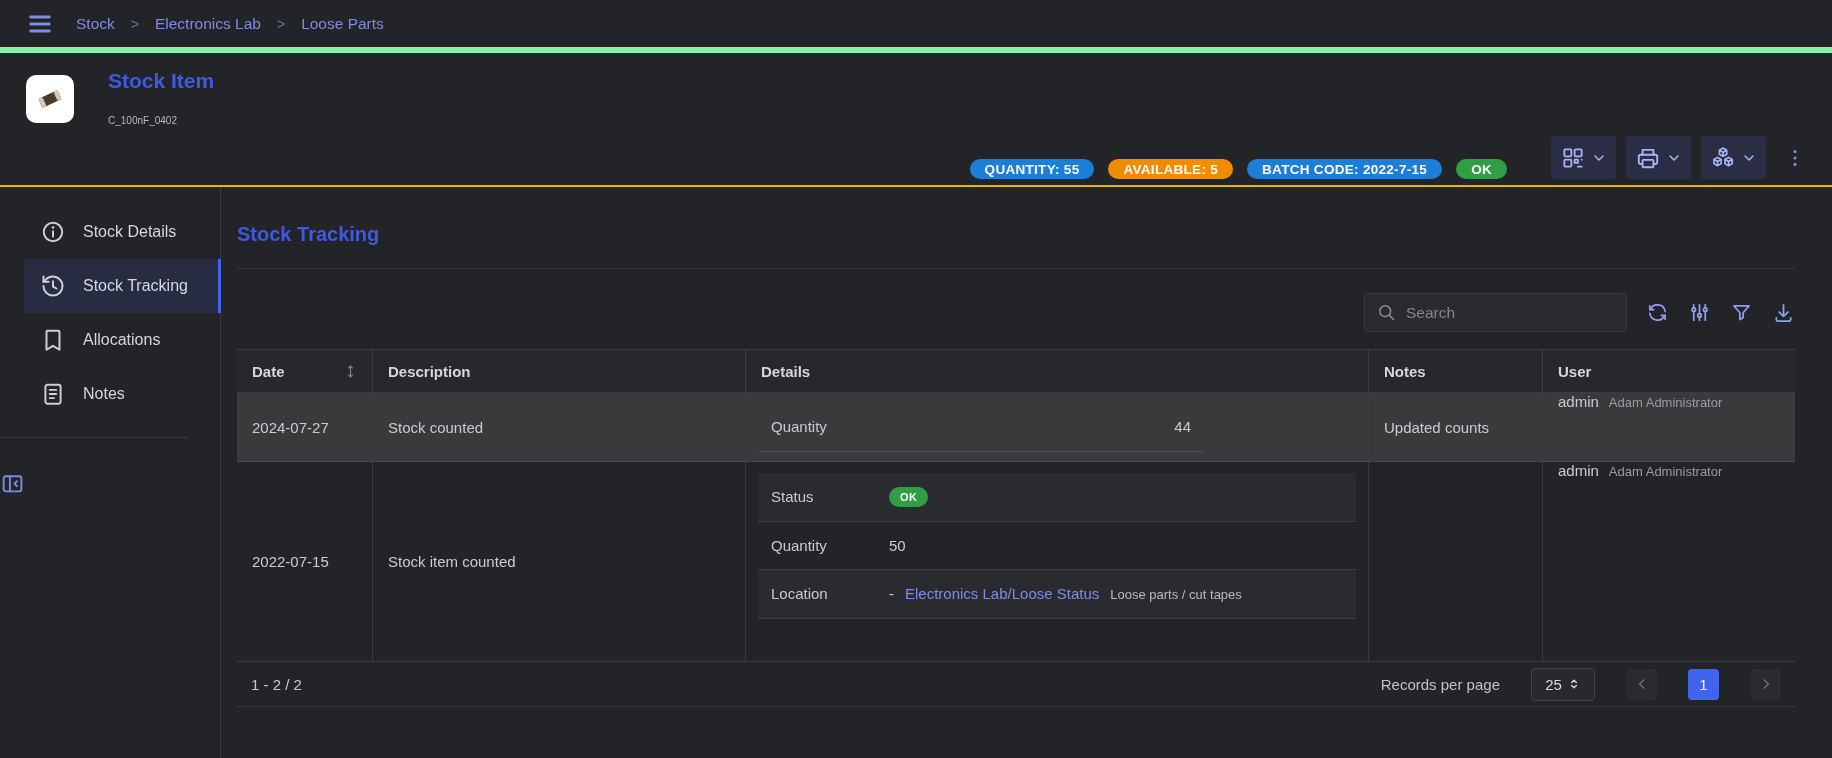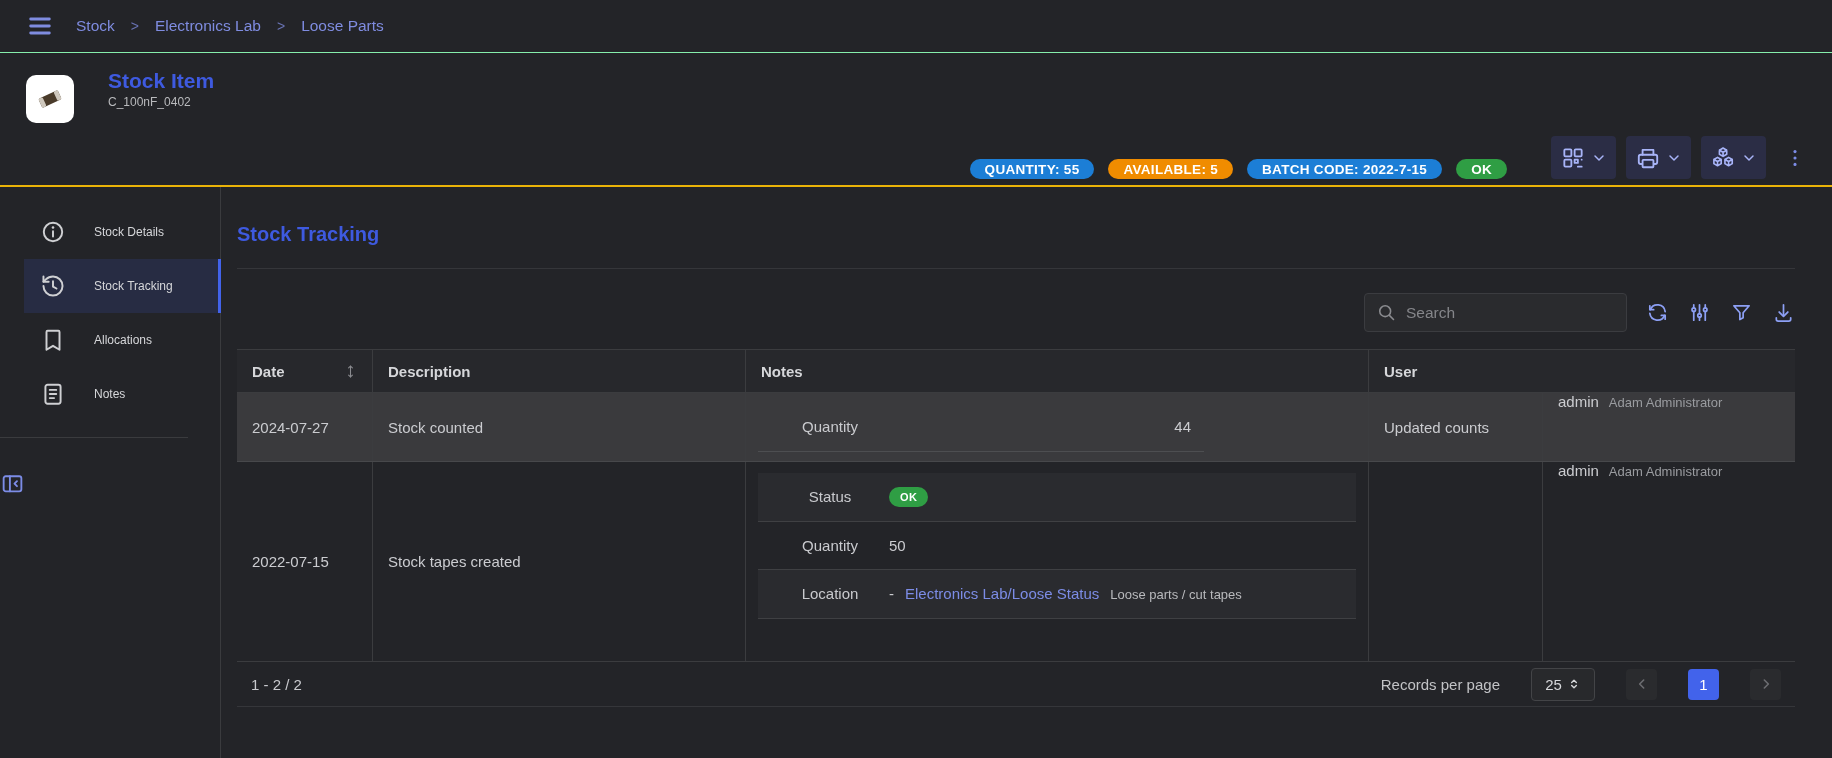--- a/index.html
+++ b/index.html
@@ -6,45 +6,45 @@
   html,body { background:#1a1b1e; }
   .app {
     width:1832px; height:758px; position:relative; overflow:hidden;
     background:#232428; color:#c9cace;
     font-family:"Liberation Sans", sans-serif; font-size:15px;
   }
   svg { display:block; }
   .stroke { fill:none; stroke:currentColor; stroke-width:1.8; stroke-linecap:round; stroke-linejoin:round; }
 
   
-  .topbar { height:53px; display:flex; align-items:center; gap:22px; padding:0 26px; border-bottom:1px solid #86efac; }
+  .topbar { height:53px; display:flex; align-items:center; gap:22px; padding:0 26px; border-bottom:6px solid #86efac; }
   .burger { color:#7f8ce0; cursor:pointer; }
   .crumbs { display:flex; align-items:center; gap:16px; font-size:15.5px; }
   .crumb { color:#7f8ce0; cursor:pointer; }
   .crumb-sep { color:#7f8ce0; opacity:.75; font-size:14px; }
 
   
   .header { height:134px; display:flex; align-items:flex-end; padding:0 26px 6px 26px; border-bottom:2px solid #eab308; }
   .thumb { width:48px; height:48px; background:#ffffff; border-radius:10px; display:flex; align-items:center; justify-content:center; flex:0 0 auto; align-self:flex-start; margin-top:22px; }
   .titles { margin-left:34px; align-self:flex-start; margin-top:16px; }
   .page-title { color:#3e5ae0; font-size:21px; font-weight:bold; }
-  .page-subtitle { color:#b9babd; font-size:12px; margin-top:2px; }
+  .page-subtitle { color:#b9babd; font-size:10px; margin-top:22px; }
   .badges { margin-left:auto; display:flex; align-items:center; gap:14px; }
   .badge { height:20px; border-radius:16px; padding:0 15px; display:flex; align-items:center; color:#fff; font-weight:bold; font-size:13.5px; letter-spacing:.3px; white-space:nowrap; }
   .badge.blue { background:#1c7ed6; }
   .badge.orange { background:#f08c00; }
   .badge.green { background:#2f9e44; }
   .actions { display:flex; align-items:center; gap:10px; margin-left:44px; }
   .action-btn { height:43px; padding:0 9px; background:#2b2d45; border-radius:4px; display:flex; align-items:center; gap:5px; color:#a8b4f8; cursor:pointer; }
   .kebab { color:#7c8ce6; margin-left:8px; cursor:pointer; }
 
   
   .content { display:flex; height:571px; }
   .sidebar { width:221px; flex:0 0 auto; border-right:1px solid #3a3b3e; padding-top:18px; }
-  .side-item { margin-left:24px; height:54px; display:flex; align-items:center; gap:28px; padding-left:16px; font-size:12px; color:#d6d7da; cursor:pointer; position:relative; }
+  .side-item { margin-left:24px; height:54px; display:flex; align-items:center; gap:17px; padding-left:16px; font-size:16px; color:#d6d7da; cursor:pointer; position:relative; }
   .side-item .sicon { color:#cfd0d3; }
   .side-item.active { background:#272c43; }
   .side-item.active::after { content:""; position:absolute; right:-1px; top:0; width:3px; height:100%; background:#4263eb; }
   .side-div { border-top:1px solid #3a3b3e; width:188px; margin:16px 0 16px 0; }
   .collapse-btn { margin-left:40px; color:#7c8ce6; cursor:pointer; }
 
   .main { flex:1; padding:0 37px 0 16px; }
   .section-title { margin-top:36px; color:#3e5ae0; font-size:20px; font-weight:bold; }
   .rule { border-top:1px solid #35363a; margin-top:22px; }
 
@@ -57,21 +57,21 @@
 
   
   .table { margin-top:17px; }
   .tr { display:grid; grid-template-columns:135px 373px 623px 174px 1fr; }
   .thead { background:#27282c; border-top:1px solid #3b3c3f; border-bottom:1px solid #3b3c3f; height:44px; }
   .th { display:flex; align-items:center; padding:0 15px; font-weight:bold; font-size:15px; color:#d6d7da; }
   .th + .th, .td + .td { border-left:1px solid #3b3c3f; }
   .sort-icon { margin-left:auto; color:#8a8b8f; }
   .row1 { background:#3a3a3d; border-bottom:1px solid #47484b; height:69px; }
   .row2 { height:200px; border-bottom:1px solid #3b3c3f; }
-  .td { display:flex; align-items:center; padding:0 15px; font-size:15px; color:#cbccd0;text-align:center; }
+  .td { display:flex; align-items:center; padding:0 15px; font-size:15px; color:#cbccd0; }
   .td.details { padding:0 12px; }
   .row2 .td.details { align-items:flex-start; padding-top:11px; }
 
   .mini1 { width:446px; border-bottom:1px solid #4d4e51; display:flex; align-items:center; justify-content:space-between; height:50px; padding:0 13px; }
   .mini2 { width:100%; }
   .mini-row { height:48.5px; display:flex; align-items:center; border-bottom:1px solid #3f4043; padding-left:13px; }
   .mini-row.alt { background:#2a2b2f; }
   .mini-label { width:118px; color:#c9cace; flex:0 0 auto; }
   .ok-pill { background:#2f9e44; color:#fff; font-weight:bold; font-size:11px; letter-spacing:.4px; border-radius:10px; padding:4px 11px; }
   .loc-val { display:flex; align-items:baseline; gap:11px; }
@@ -311,20 +311,23 @@
                     <path d="M8.5 8.5L12 5l3.5 3.5"></path>
                     <path d="M8.5 21.5L12 25l3.5-3.5"></path>
                   </g>
                 </svg>
             </span>
           </div>
           <div class="th">
               <span>Description</span>
             </div>
           <div class="th">
+              <span>Details</span>
+            </div>
+          <div class="th">
               <span>Notes</span>
             </div>
           <div class="th">
               <span>User</span>
             </div>
         </div>
 
         <div class="tr row1">
           <div class="td">2024-07-27</div>
           <div class="td">Stock counted</div>
@@ -336,21 +339,21 @@
           </div>
           <div class="td">Updated counts</div>
           <div class="td user-cell">
             <span class="user-name">admin</span>
             <span class="user-full">Adam Administrator</span>
           </div>
         </div>
 
         <div class="tr row2">
           <div class="td">2022-07-15</div>
-          <div class="td">Stock tapes created</div>
+          <div class="td">Stock item counted</div>
           <div class="td details">
             <div class="mini2">
               <div class="mini-row alt">
                 <span class="mini-label">Status</span>
                 <span class="ok-pill">OK</span>
               </div>
               <div class="mini-row">
                 <span class="mini-label">Quantity</span>
                 <span>50</span>
               </div>

